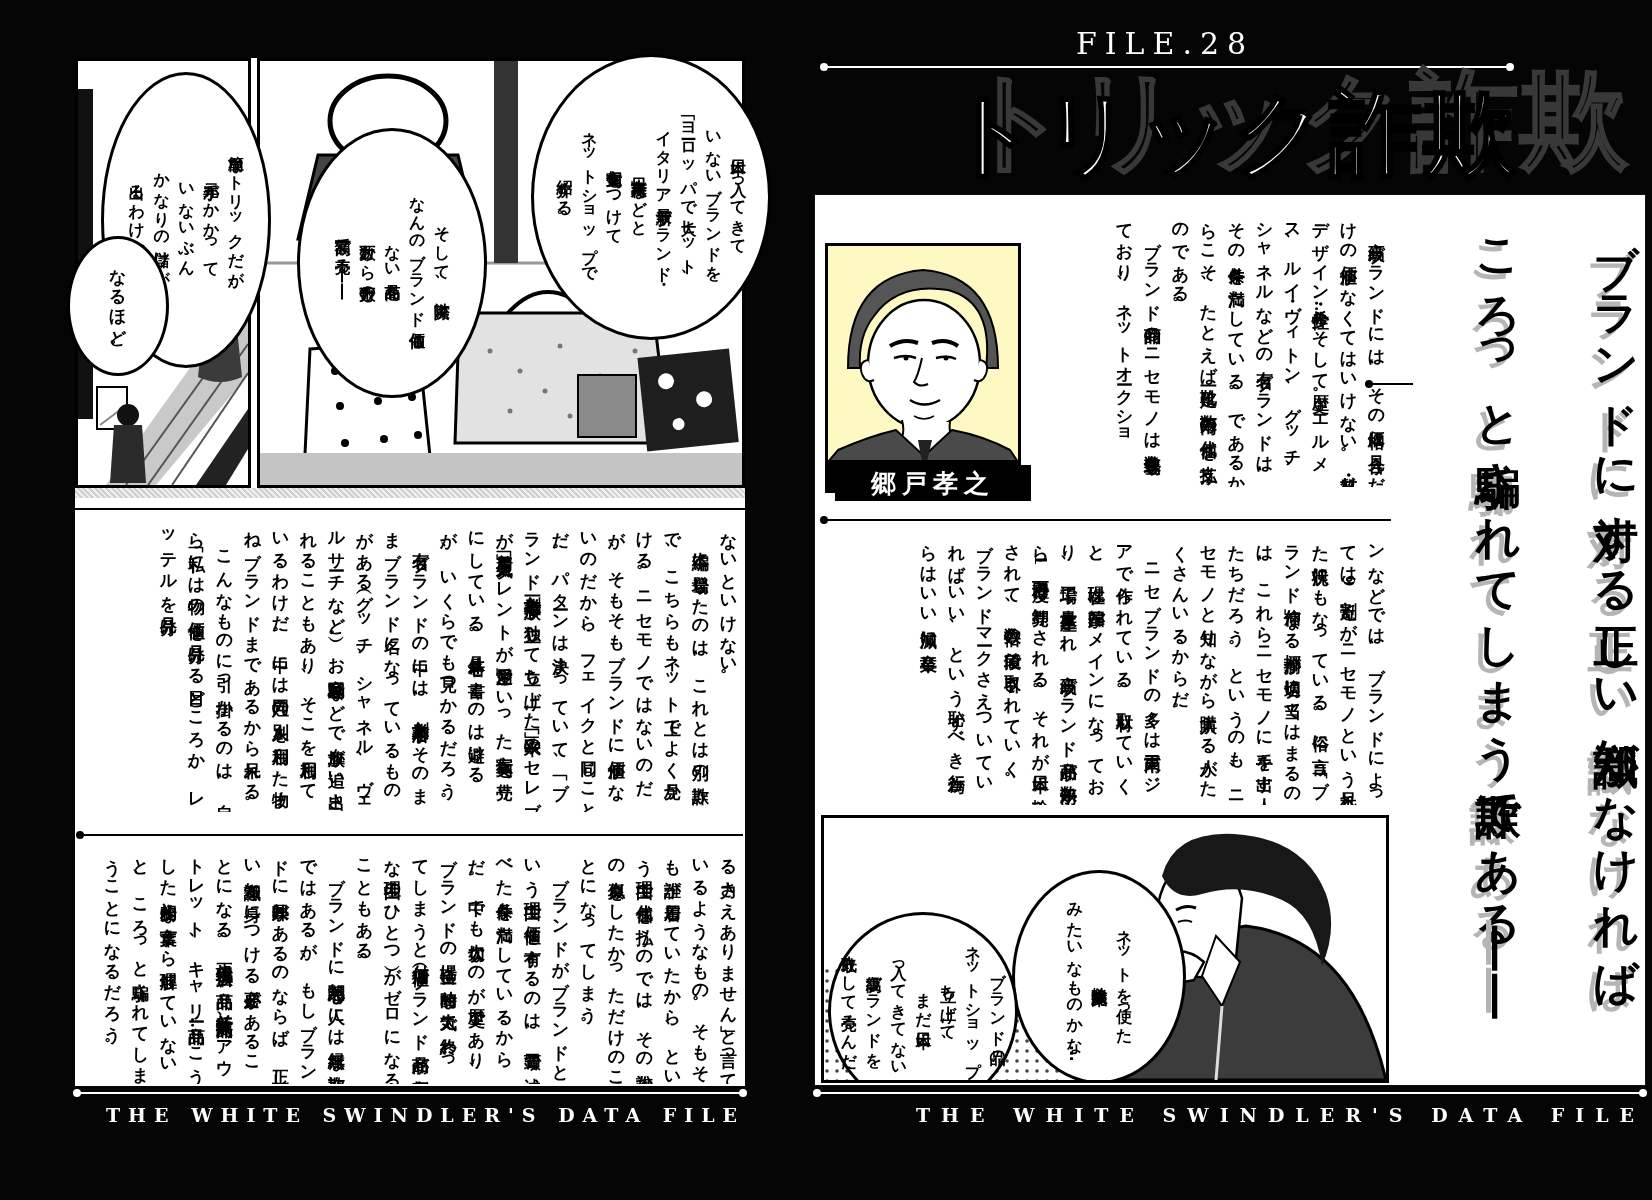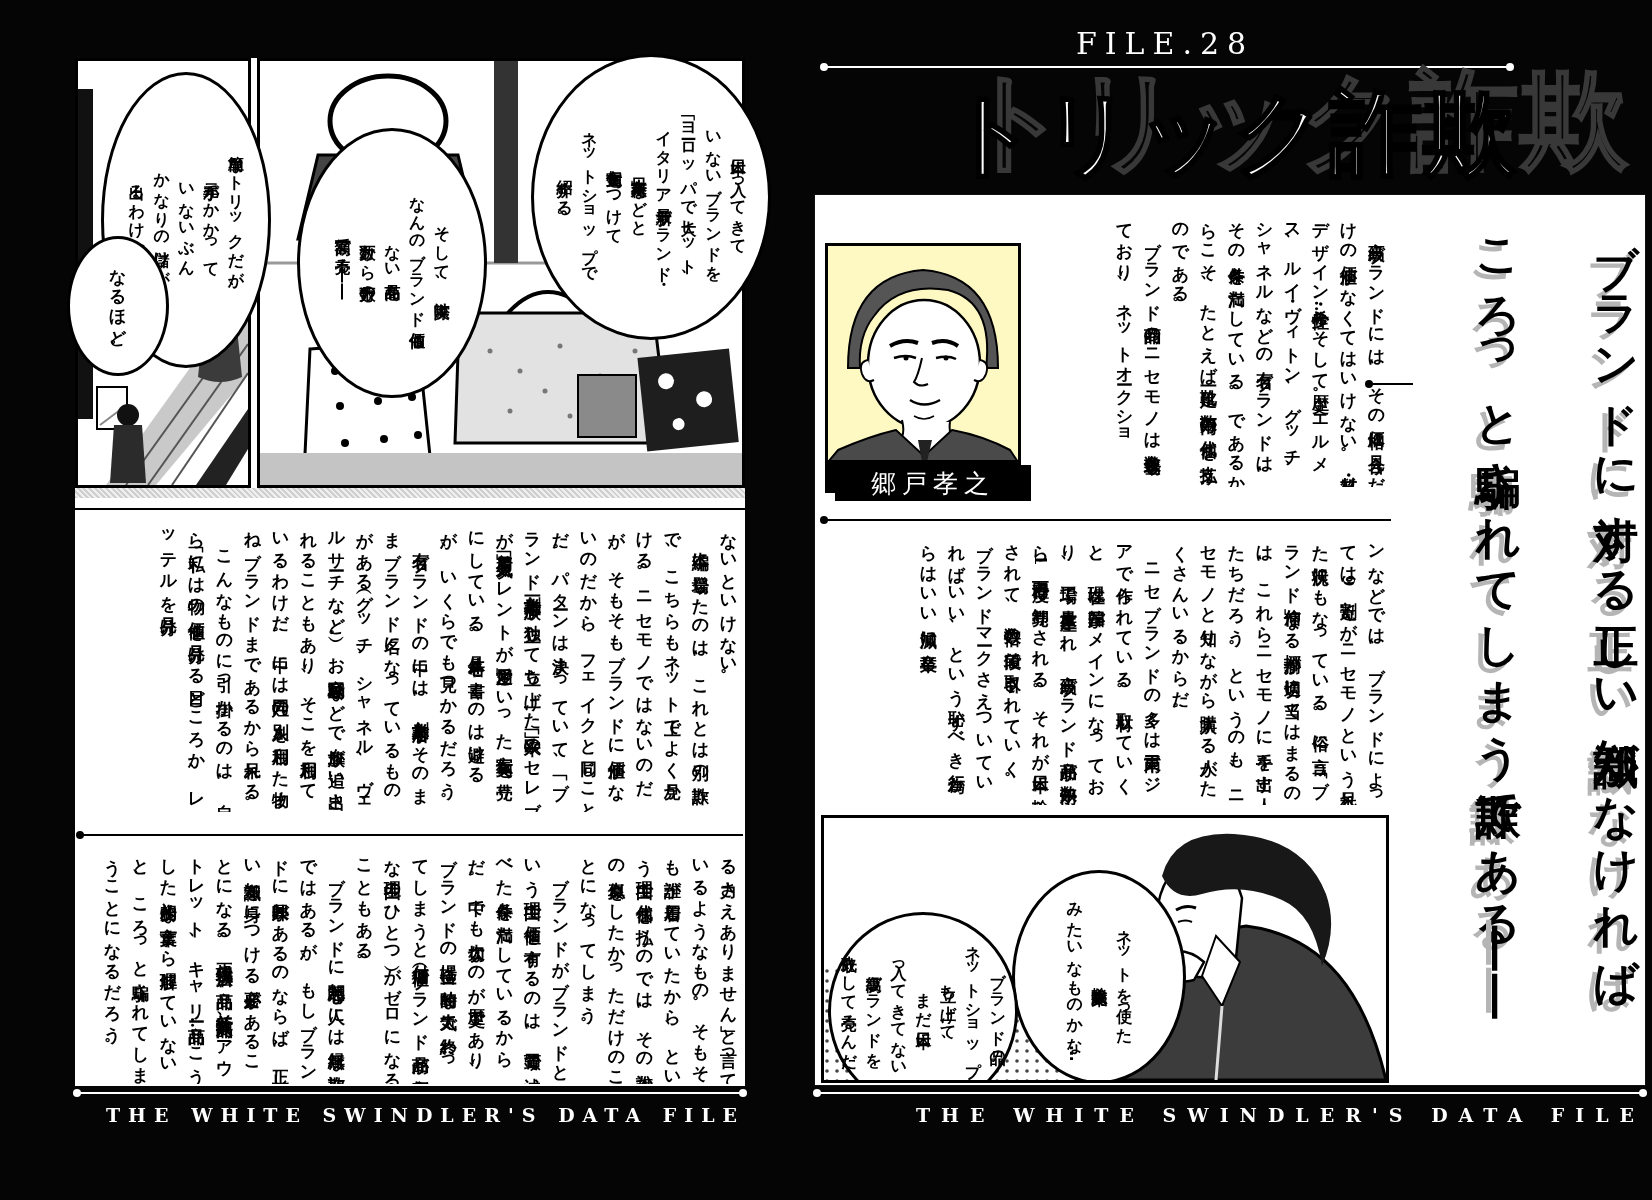--- a/index.html
+++ b/index.html
@@ -47,21 +47,21 @@
   #rblock1{left:228px;top:16px;width:348px;height:276px;}
   #rdiv1{left:6px;top:324px;width:570px;}
   #rblock2{left:6px;top:338px;width:570px;height:272px;}
 
   
   #portrait-box{position:absolute;left:10px;top:16px;width:196px;height:250px;border:3px solid #000;
                 box-sizing:border-box;background:#fef9c3;overflow:hidden;margin-top:32px;}
   #portrait-label{position:absolute;left:0;bottom:0;width:100%;height:30px;background:#000;color:#fff;
                 display:flex;align-items:center;justify-content:center;font-size:15px;font-weight:700;letter-spacing:3px;}
   #name-band{position:absolute;left:20px;top:270px;width:196px;height:36px;background:#000;color:#fff;
-                display:flex;align-items:center;justify-content:center;font-size:25px;font-weight:400;
+                display:flex;align-items:center;justify-content:center;font-size:25px;font-weight:700;
                 letter-spacing:6px;font-family:"DejaVu Serif",serif;}
 
   
   #headline{position:absolute;left:590px;top:10px;width:236px;height:872px;}
   .hl{position:absolute;top:4px;font-family:"DejaVu Serif",serif;font-weight:900;color:#000;
       font-size:45px;line-height:1;letter-spacing:3px;text-shadow:-6px 6px 0 #b5b5b5;}
   #hl1{right:2px;}
   #hl2{right:120px;}
   #deco-line{position:absolute;left:552px;top:188px;width:46px;height:2px;background:#000;}
   #deco-line::before{content:'';position:absolute;left:-2px;top:-3px;width:8px;height:8px;border-radius:50%;background:#000;}

